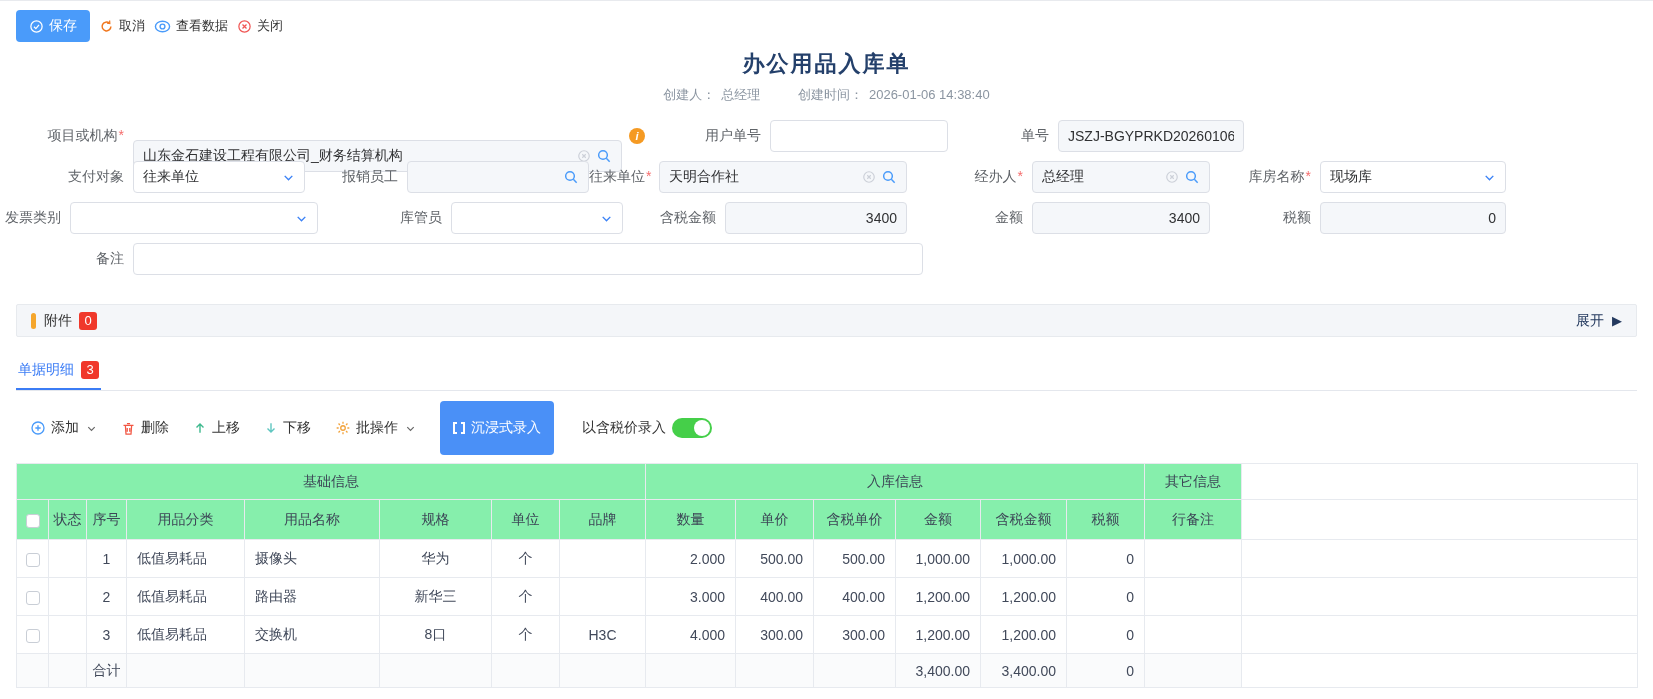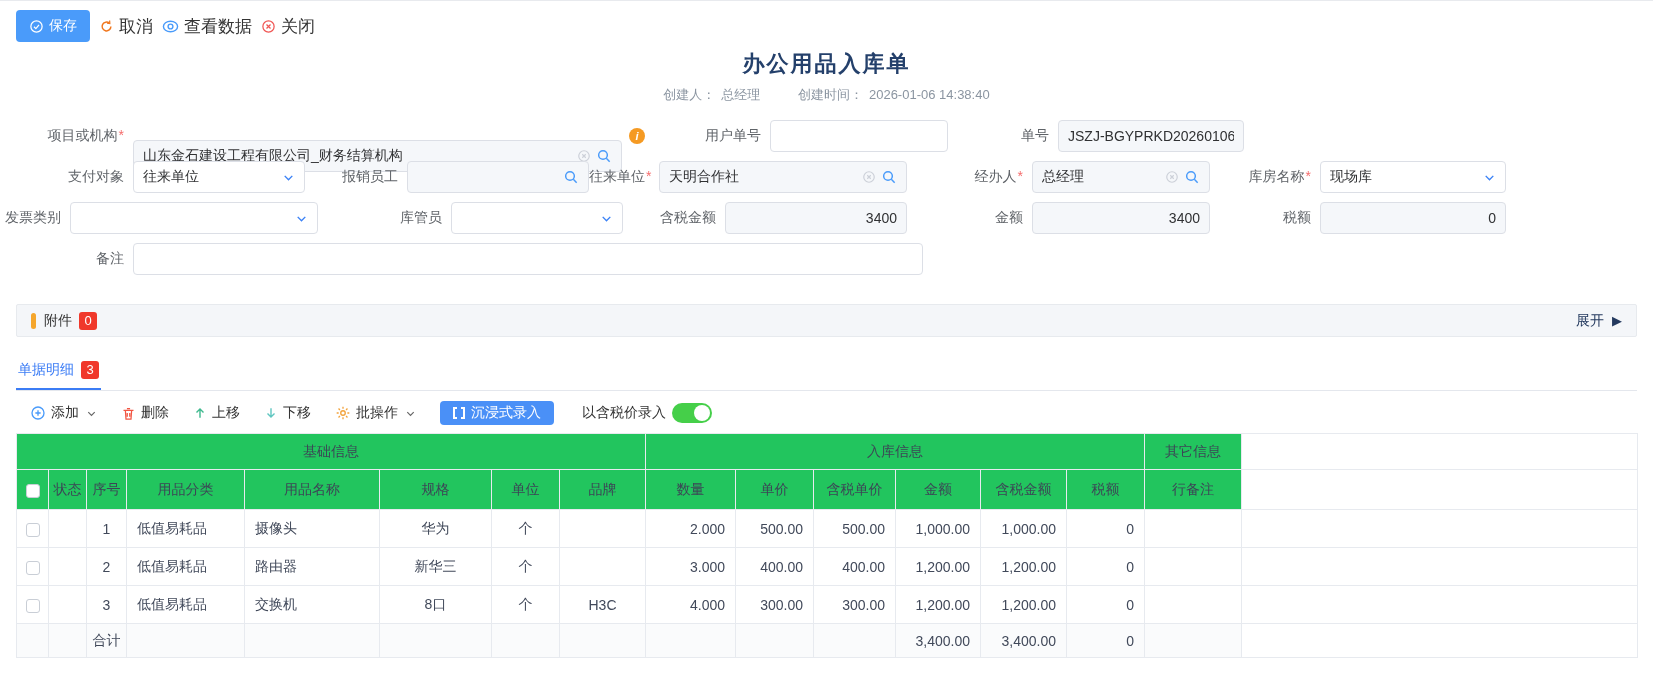--- a/index.html
+++ b/index.html
@@ -6,21 +6,21 @@
   html,body { width:1653px; height:699px; overflow:hidden; }
   body {
     font-family: "Liberation Sans", "DejaVu Sans", sans-serif;
     font-size: 14px; color:#333; background:#fff;
     border-top:1px solid #e8eaee;
   }
   
   .topbar { display:flex; align-items:center; gap:9px; padding:9px 16px 7px 16px; }
   .btn-save { display:flex; align-items:center; gap:5px; background:#4a9bfa; color:#fff;
     border:none; border-radius:4px; padding:7px 13px; font-size:14px; cursor:pointer; }
-  .tool-link { display:flex; align-items:center; gap:5px; color:#333; cursor:pointer; font-size:17px; }
+  .tool-link { display:flex; align-items:center; gap:5px; color:#333; cursor:pointer; font-size:13px; }
   .icon { display:inline-flex; align-items:center; justify-content:center; }
   
   .title-wrap { text-align:center; margin-top:0px; }
   .doc-title { font-size:22px; font-weight:bold; color:#24406b; letter-spacing:2px; }
   .doc-meta { margin-top:7px; font-size:13px; color:#8b95a1; }
   .doc-meta span { margin:0 12px; }
   
   .form { margin-top:16px; }
   .frow { display:flex; align-items:center; height:32px; margin-bottom:9px; }
   .fg { display:flex; align-items:center; height:32px; }
@@ -48,34 +48,34 @@
   .tri-right { color:#23395e; font-size:13px; }
   
   .tabbar { margin:18px 16px 0 16px; border-bottom:1px solid #e4e7ed; }
   .tab { display:inline-flex; align-items:center; gap:7px; padding:6px 2px 9px 2px;
     color:#3b7cf5; font-size:14px; border-bottom:2px solid #3b7cf5; cursor:pointer; }
   
   .grid-toolbar { display:flex; align-items:center; gap:24px; margin:10px 16px 8px 30px; }
   .gt-item { display:flex; align-items:center; gap:5px; color:#333; cursor:pointer; font-size:14px; }
   .caret { margin-left:2px; }
   .btn-immersive { display:flex; align-items:center; gap:6px; background:#4a90f7; color:#fff;
-    border:none; border-radius:4px; padding:3px 13px; font-size:14px; cursor:pointer; }
+    border:none; border-radius:4px; padding:18px 13px; font-size:14px; cursor:pointer; }
   .brk { display:inline-flex; gap:4px; }
   .brk i { display:block; width:4px; height:12px; border:2px solid #fff; }
   .brk i.l { border-right:none; }
   .brk i.r { border-left:none; }
   .toggle-wrap { display:flex; align-items:center; gap:6px; margin-left:4px; }
   .toggle { width:40px; height:20px; border-radius:10px; background:#45cf49; position:relative; cursor:pointer; }
   .toggle::after { content:""; position:absolute; right:2px; top:2px; width:16px; height:16px;
     border-radius:50%; background:#fff; }
   
   .grid { border-collapse:collapse; table-layout:fixed; margin-left:16px; width:1621px; }
   .grid th, .grid td { border:1px solid #e7eaef; font-weight:normal; font-size:14px;
     overflow:hidden; white-space:nowrap; }
-  .grid thead th { background:#22c55e; color:#3c4656; text-align:center; }
+  .grid thead th { background:#86efac; color:#3c4656; text-align:center; }
   .grid .ghead th { height:36px; }
   .grid .chead th { height:40px; }
   .grid td { height:38px; color:#41495a; background:#fff; }
   .grid .filler { background:#fff !important; }
   .grid td.c, .grid th.c { text-align:center; }
   .grid td.l { text-align:left; padding-left:10px; }
   .grid td.r { text-align:right; padding-right:10px; }
   .grid tr.tfoot td { background:#fafbfc; height:34px; }
   .cb { width:14px; height:14px; border:1px solid #c9ced6; border-radius:3px; background:#fff;
     display:inline-block; vertical-align:middle; cursor:pointer; }

